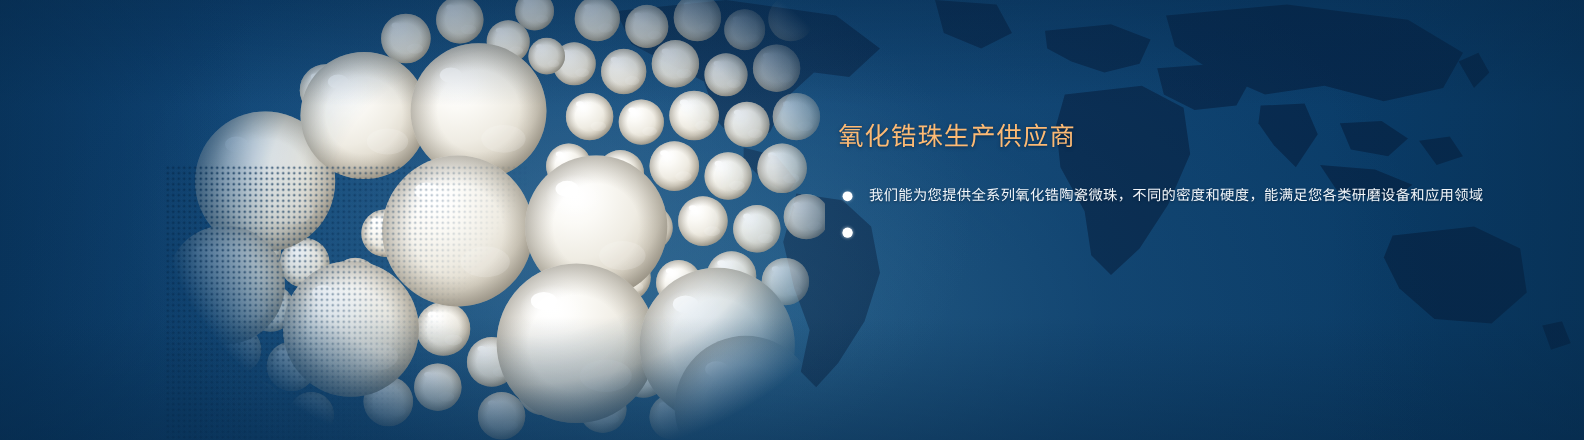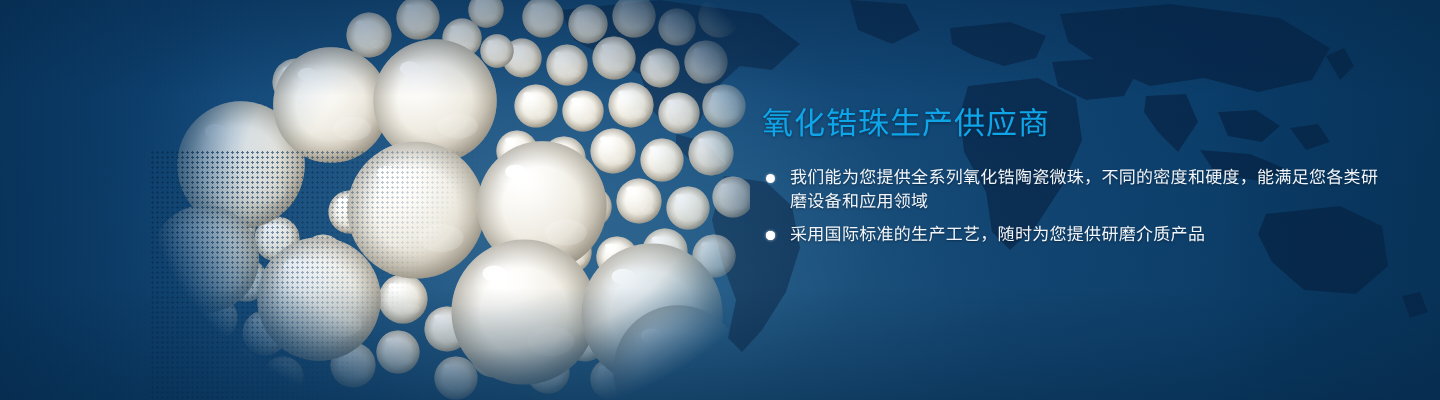--- a/index.html
+++ b/index.html
@@ -86,39 +86,39 @@
   
   .content {
     position: absolute;
     left: 762px;
     top: 104px;
     width: 620px;
   }
 
   .headline {
     margin: 0;
-    font-size: 31px;
+    font-size: 23px;
     line-height: 40px;
     font-weight: 400;
-    color: #0ea5e9;
+    color: #fdba74;
     letter-spacing: 1px;
     text-shadow: 0 1px 3px rgba(0,20,40,0.55);
     white-space: nowrap;
   }
 
   .bullets {
     list-style: none;
     margin: 22px 0 0 0;
     padding: 0;
   }
   .bullets li {
     position: relative;
     padding-left: 28px;
     margin-bottom: 9px;
-    font-size: 17px;
+    font-size: 13px;
     line-height: 24px;
     color: #f2f6fa;
     letter-spacing: 0.3px;
     text-shadow: 0 1px 2px rgba(0,18,36,0.5);
   }
   .bullets li:last-child { margin-bottom: 0; }
   .bullet-dot {
     position: absolute;
     left: 4px;
     top: 8px;
@@ -294,18 +294,17 @@
     <ul class="bullets">
       <li>
         <span class="bullet-dot"></span>
         <span>我们能为您提供全系列氧化锆陶瓷微珠，不同的密度和硬度，能满足您各类研磨设备和应用领域</span>
       </li>
       <li>
         <span class="bullet-dot"></span>
       </li>
       <li>
         <span class="bullet-dot"></span>
-        <span>采用国际标准的生产工艺，随时为您提供研磨介质产品</span>
       </li>
     </ul>
   </div>
 
 </div>
 
 </body></html>

